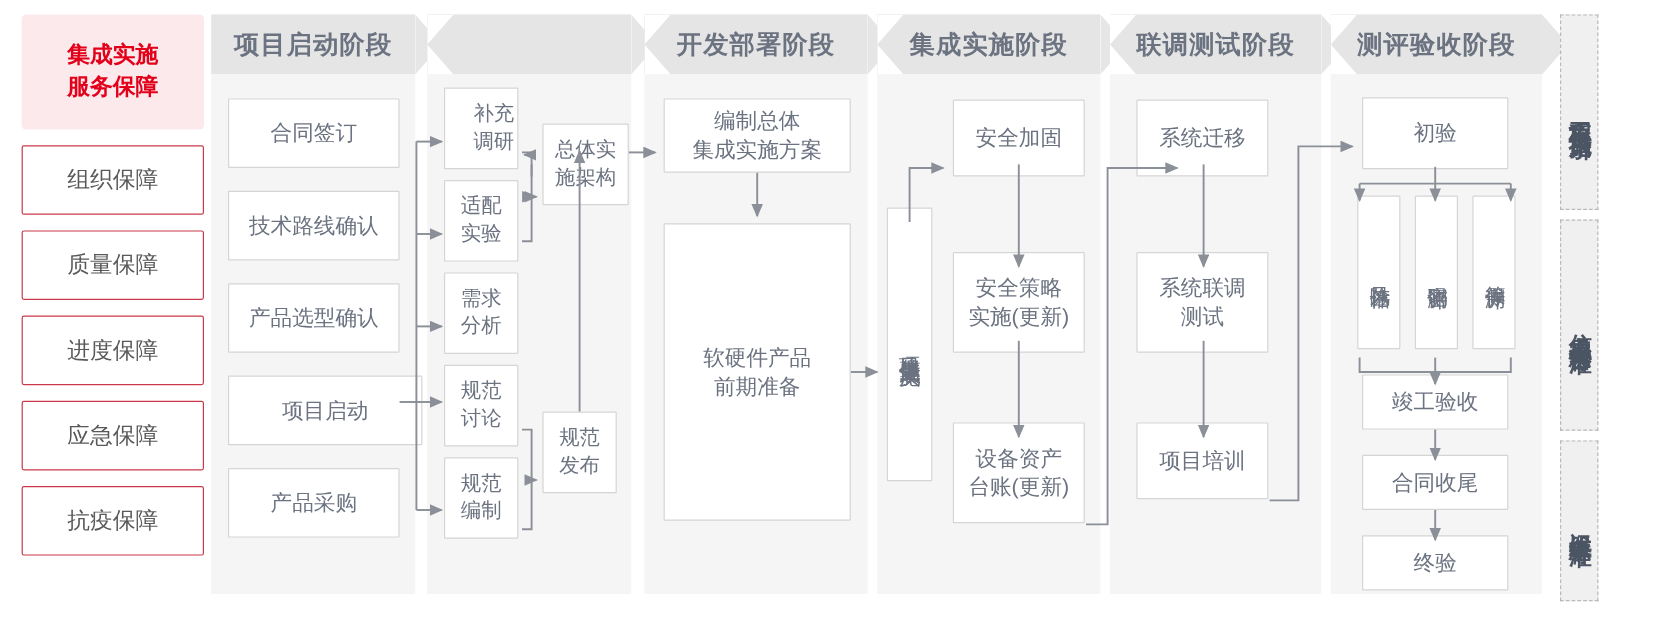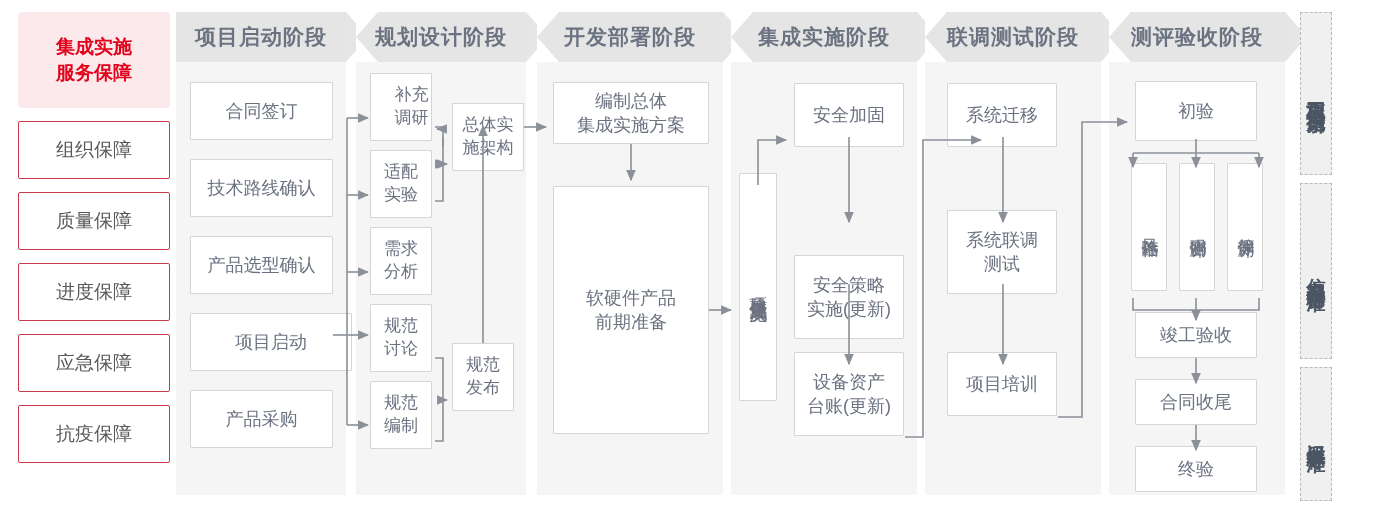--- a/index.html
+++ b/index.html
@@ -102,21 +102,20 @@
       <div class="node" style="left:14px; top:174px; width:143px; height:58px;">产品选型确认</div>
       <div class="node" style="left:14px; top:251px; width:162px; height:58px;">项目启动</div>
       <div class="node" style="left:14px; top:328px; width:143px; height:58px;">产品采购</div>
     </div>
   </div>
 
   <div class="phase" id="p2" style="left:356px; width:170px;">
     <div class="phase-head">
       <span class="notch-in"></span>
       <span class="notch-out"></span>
-      <span>规划设计阶段</span>
     </div>
     <div class="phase-body">
       <div class="node small" style="left:14px; top:11px;  width:62px; height:68px;padding-left:21px;">
           <span>补充<br>调研</span>
         </div>
       <div class="node small" style="left:14px; top:88px;  width:62px; height:68px;">
           <span>适配<br>实验</span>
         </div>
       <div class="node small" style="left:14px; top:165px; width:62px; height:68px;">
           <span>需求<br>分析</span>
@@ -158,21 +157,21 @@
       <span class="notch-out"></span>
       <span>集成实施阶段</span>
     </div>
     <div class="phase-body">
       <div class="node vert" style="left:8px;  top:111px; width:38px; height:228px;">
           <span>项目整体集成实施</span>
         </div>
       <div class="node" style="left:63px; top:21px;  width:110px; height:64px;">
           <span>安全加固</span>
         </div>
-      <div class="node" style="left:63px; top:148px; width:110px; height:84px;margin-top:45px;">
+      <div class="node" style="left:63px; top:148px; width:110px; height:84px;">
           <span>安全策略<br>实施(更新)</span>
         </div>
       <div class="node" style="left:63px; top:290px; width:110px; height:84px;">
           <span>设备资产<br>台账(更新)</span>
         </div>
     </div>
   </div>
 
   <div class="phase" id="p5" style="left:925px; width:176px;">
     <div class="phase-head">

